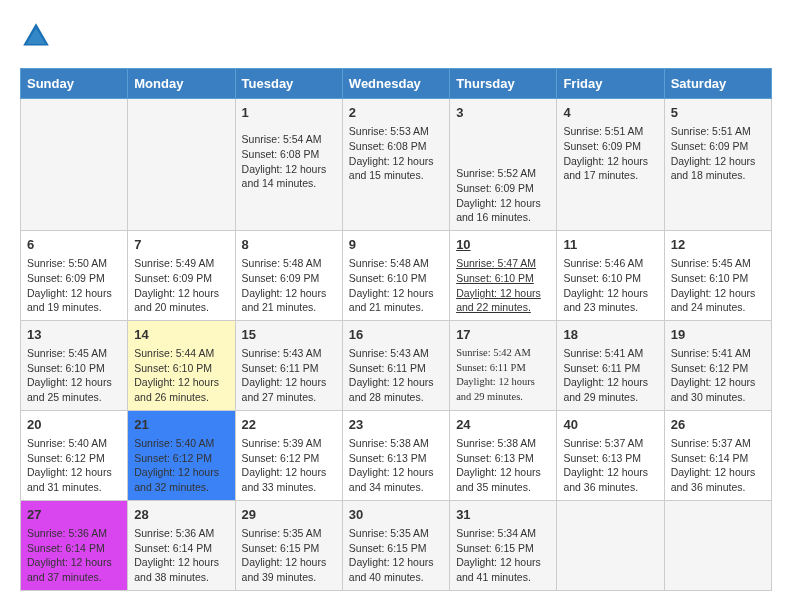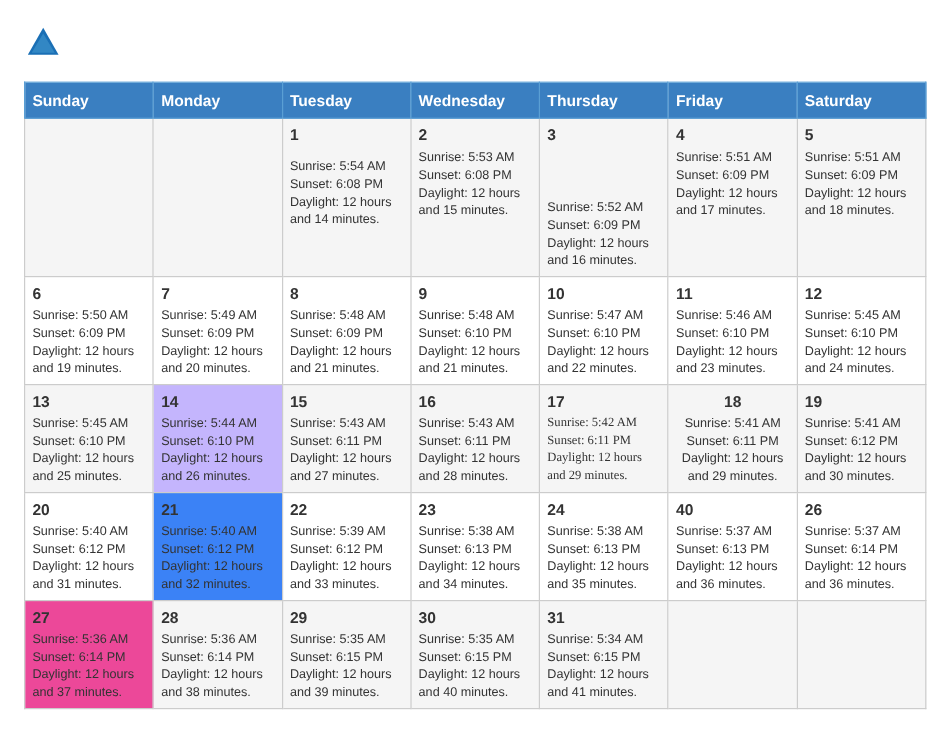--- a/index.html
+++ b/index.html
@@ -174,21 +174,21 @@
           <div class="day-info" style="white-space: pre-line;">Sunrise: 5:48 AM
 Sunset: 6:09 PM
 Daylight: 12 hours and 21 minutes.</div>
         </td>
         <td style="background: rgb(255, 255, 255);">
           <span class="day-number">9</span>
           <div class="day-info" style="white-space: pre-line;">Sunrise: 5:48 AM
 Sunset: 6:10 PM
 Daylight: 12 hours and 21 minutes.</div>
         </td>
-        <td style="background: rgb(255, 255, 255);">
+        <td style="background: rgb(255, 255, 255); text-decoration: underline;">
           <span class="day-number">10</span>
           <div class="day-info" style="white-space: pre-line;">Sunrise: 5:47 AM
 Sunset: 6:10 PM
 Daylight: 12 hours and 22 minutes.</div>
         </td>
         <td style="background: rgb(255, 255, 255);">
           <span class="day-number">11</span>
           <div class="day-info" style="white-space: pre-line;">Sunrise: 5:46 AM
 Sunset: 6:10 PM
 Daylight: 12 hours and 23 minutes.</div>
@@ -200,21 +200,21 @@
 Daylight: 12 hours and 24 minutes.</div>
         </td>
       </tr>
       <tr>
         <td style="background: rgb(245, 245, 245);">
           <span class="day-number">13</span>
           <div class="day-info" style="white-space: pre-line;">Sunrise: 5:45 AM
 Sunset: 6:10 PM
 Daylight: 12 hours and 25 minutes.</div>
         </td>
-        <td style="background: #c4b5fd;">
+        <td style="background: #fef9c3;">
           <span class="day-number">14</span>
           <div class="day-info" style="white-space: pre-line;">Sunrise: 5:44 AM
 Sunset: 6:10 PM
 Daylight: 12 hours and 26 minutes.</div>
         </td>
         <td style="background: rgb(245, 245, 245);">
           <span class="day-number">15</span>
           <div class="day-info" style="white-space: pre-line;">Sunrise: 5:43 AM
 Sunset: 6:11 PM
 Daylight: 12 hours and 27 minutes.</div>
@@ -224,21 +224,21 @@
           <div class="day-info" style="white-space: pre-line;">Sunrise: 5:43 AM
 Sunset: 6:11 PM
 Daylight: 12 hours and 28 minutes.</div>
         </td>
         <td style="background: rgb(245, 245, 245);">
           <span class="day-number">17</span>
           <div class="day-info" style="white-space: pre-line; font-family: Liberation Serif, serif;">Sunrise: 5:42 AM
 Sunset: 6:11 PM
 Daylight: 12 hours and 29 minutes.</div>
         </td>
-        <td style="background: rgb(245, 245, 245); text-align: center;">
+        <td style="background: rgb(245, 245, 245);">
           <span class="day-number">18</span>
           <div class="day-info" style="white-space: pre-line;">Sunrise: 5:41 AM
 Sunset: 6:11 PM
 Daylight: 12 hours and 29 minutes.</div>
         </td>
         <td style="background: rgb(245, 245, 245);">
           <span class="day-number">19</span>
           <div class="day-info" style="white-space: pre-line;">Sunrise: 5:41 AM
 Sunset: 6:12 PM
 Daylight: 12 hours and 30 minutes.</div>
@@ -282,21 +282,21 @@
 Daylight: 12 hours and 36 minutes.</div>
         </td>
         <td style="background: rgb(255, 255, 255);">
           <span class="day-number">26</span>
           <div class="day-info" style="white-space: pre-line;">Sunrise: 5:37 AM
 Sunset: 6:14 PM
 Daylight: 12 hours and 36 minutes.</div>
         </td>
       </tr>
       <tr>
-        <td style="background: #ec4899;">
+        <td style="background: #d946ef;">
           <span class="day-number">27</span>
           <div class="day-info" style="white-space: pre-line;">Sunrise: 5:36 AM
 Sunset: 6:14 PM
 Daylight: 12 hours and 37 minutes.</div>
         </td>
         <td style="background: rgb(245, 245, 245);">
           <span class="day-number">28</span>
           <div class="day-info" style="white-space: pre-line;">Sunrise: 5:36 AM
 Sunset: 6:14 PM
 Daylight: 12 hours and 38 minutes.</div>

